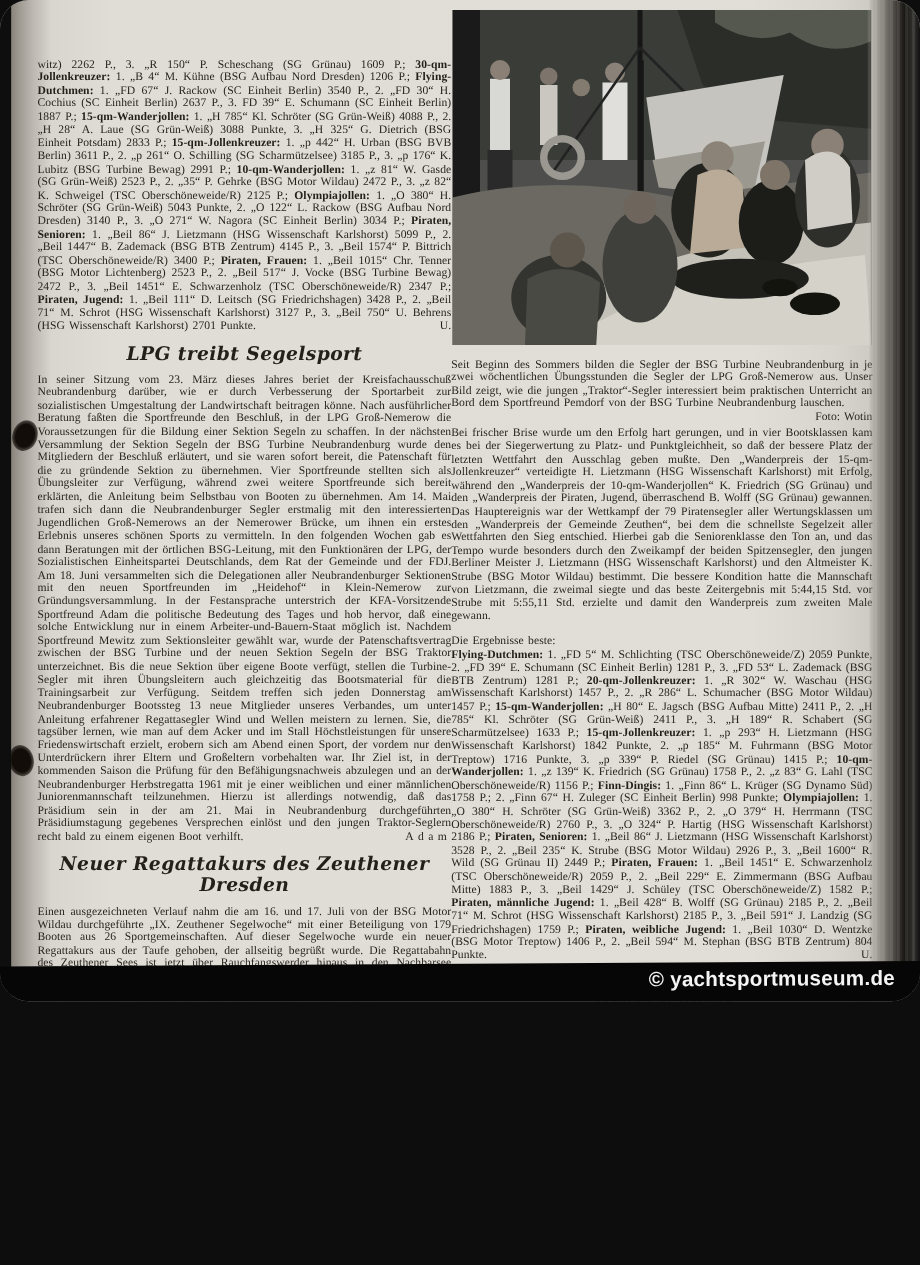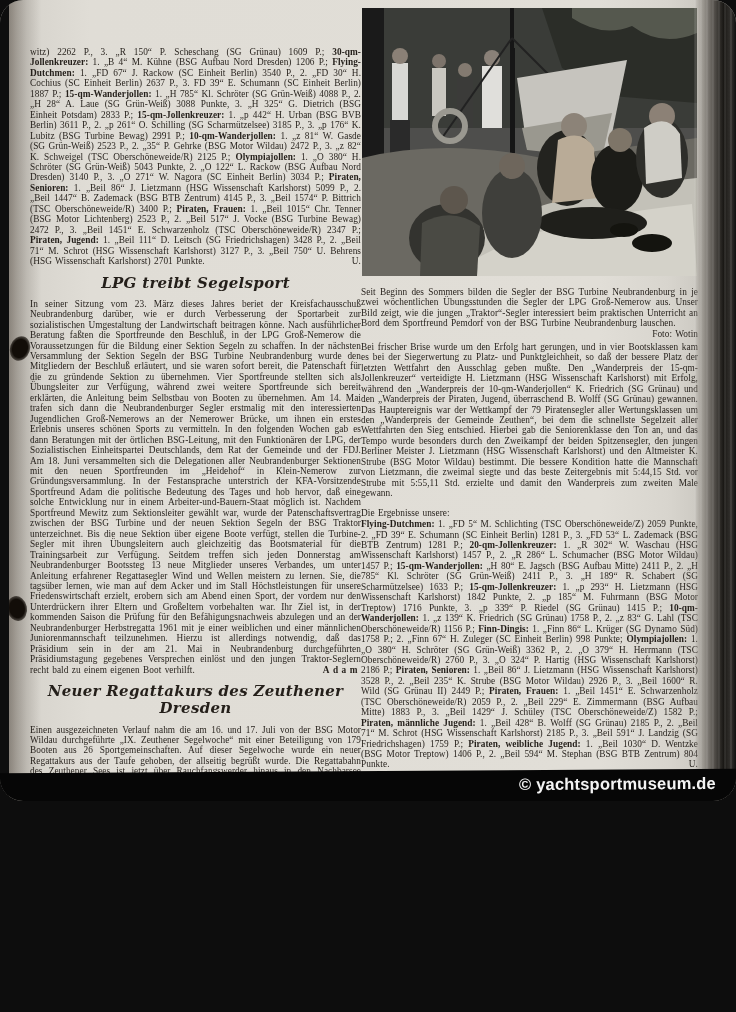--- a/index.html
+++ b/index.html
@@ -23,21 +23,21 @@
   .bottom-strip{position:absolute;left:-10px;right:-10px;bottom:-12px;height:42px;background:#060606;transform:rotate(-.35deg);}
   .watermark{position:absolute;right:30px;top:5px;font:700 16.5px "Liberation Sans",sans-serif;color:#f4f4f4;letter-spacing:.2px;}
 
   .col{position:absolute;}
   .col-left{left:30px;top:46px;width:331px;}
   .col-right{left:361px;top:0;width:337px;}
 
   .body{font-size:9.3px;line-height:10.45px;text-align:justify;word-spacing:1px;letter-spacing:.05px;margin:0;}
   .b{font-weight:700;}
   .sign{float:right;padding-left:8px;}
-  .byline{float:right;letter-spacing:3.5px;padding-left:8px;font-weight:bold;}
+  .byline{float:right;letter-spacing:3.5px;padding-left:8px;}
   .credit{float:right;padding-left:8px;}
 
   .headline{font-family:"DejaVu Serif",serif;font-style:italic;font-weight:600;font-size:15px;line-height:1.15;
     text-align:center;margin:8px 0 7px;letter-spacing:.3px;}
   .headline-small{font-family:"DejaVu Serif",serif;font-style:italic;font-weight:700;font-size:14px;line-height:1.15;
     text-align:center;margin:10px 0 4px;letter-spacing:.2px;}
 
   .photo-wrap{margin:8px 0 0 1px;width:335px;height:268px;background:#4c4c4a;overflow:hidden;
     box-shadow:0 0 0 1px #c9c6bf inset;}
   .photo-wrap svg{display:block;width:100%;height:100%;}
@@ -107,21 +107,21 @@
         <path d="M60 215 Q90 198 118 218 L115 268 L58 268 Z" fill="#4a4a44"></path>
         <ellipse cx="290" cy="235" rx="20" ry="9" fill="#14140f"></ellipse>
         <ellipse cx="262" cy="222" rx="14" ry="7" fill="#14140f"></ellipse>
       </svg>
     </div>
 
     <p class="body caption"><span>Seit Beginn des Sommers bilden die Segler der BSG Turbine Neubrandenburg in je zwei wöchentlichen Übungsstunden die Segler der LPG Groß-Nemerow aus. Unser Bild zeigt, wie die jungen „Traktor“-Segler interessiert beim praktischen Unterricht an Bord dem Sportfreund Pemdorf von der BSG Turbine Neubrandenburg lauschen.</span><span class="credit">Foto: Wotin</span></p>
 
     <p class="body report">Bei frischer Brise wurde um den Erfolg hart gerungen, und in vier Bootsklassen kam es bei der Siegerwertung zu Platz- und Punktgleichheit, so daß der bessere Platz der letzten Wettfahrt den Ausschlag geben mußte. Den „Wanderpreis der 15-qm-Jollenkreuzer“ verteidigte H. Lietzmann (HSG Wissenschaft Karlshorst) mit Erfolg, während den „Wanderpreis der 10-qm-Wanderjollen“ K. Friedrich (SG Grünau) und den „Wanderpreis der Piraten, Jugend, überraschend B. Wolff (SG Grünau) gewannen. Das Hauptereignis war der Wettkampf der 79 Piratensegler aller Wertungsklassen um den „Wanderpreis der Gemeinde Zeuthen“, bei dem die schnellste Segelzeit aller Wettfahrten den Sieg entschied. Hierbei gab die Seniorenklasse den Ton an, und das Tempo wurde besonders durch den Zweikampf der beiden Spitzensegler, den jungen Berliner Meister J. Lietzmann (HSG Wissenschaft Karlshorst) und den Altmeister K. Strube (BSG Motor Wildau) bestimmt. Die bessere Kondition hatte die Mannschaft von Lietzmann, die zweimal siegte und das beste Zeitergebnis mit 5:44,15 Std. vor Strube mit 5:55,11 Std. erzielte und damit den Wanderpreis zum zweiten Male gewann.</p>
 
-    <p class="body results-intro">Die Ergebnisse unsere:</p>
+    <p class="body results-intro">Die Ergebnisse beste:</p>
 
     <p class="body results-block"><span><span class="b">Flying-Dutchmen:</span><span> 1. „FD 5“ M. Schlichting (TSC Oberschöneweide/Z) 2059 Punkte, 2. „FD 39“ E. Schumann (SC Einheit Berlin) 1281 P., 3. „FD 53“ L. Zademack (BSG BTB Zentrum) 1281 P.; </span><span class="b">20-qm-Jollenkreuzer:</span><span> 1. „R 302“ W. Waschau (HSG Wissenschaft Karlshorst) 1457 P., 2. „R 286“ L. Schumacher (BSG Motor Wildau) 1457 P.; </span><span class="b">15-qm-Wanderjollen:</span><span> „H 80“ E. Jagsch (BSG Aufbau Mitte) 2411 P., 2. „H 785“ Kl. Schröter (SG Grün-Weiß) 2411 P., 3. „H 189“ R. Schabert (SG Scharmützelsee) 1633 P.; </span><span class="b">15-qm-Jollenkreuzer:</span><span> 1. „p 293“ H. Lietzmann (HSG Wissenschaft Karlshorst) 1842 Punkte, 2. „p 185“ M. Fuhrmann (BSG Motor Treptow) 1716 Punkte, 3. „p 339“ P. Riedel (SG Grünau) 1415 P.; </span><span class="b">10-qm-Wanderjollen:</span><span> 1. „z 139“ K. Friedrich (SG Grünau) 1758 P., 2. „z 83“ G. Lahl (TSC Oberschöneweide/R) 1156 P.; </span><span class="b">Finn-Dingis:</span><span> 1. „Finn 86“ L. Krüger (SG Dynamo Süd) 1758 P.; 2. „Finn 67“ H. Zuleger (SC Einheit Berlin) 998 Punkte; </span><span class="b">Olympiajollen:</span><span> 1. „O 380“ H. Schröter (SG Grün-Weiß) 3362 P., 2. „O 379“ H. Herrmann (TSC Oberschöneweide/R) 2760 P., 3. „O 324“ P. Hartig (HSG Wissenschaft Karlshorst) 2186 P.; </span><span class="b">Piraten, Senioren:</span><span> 1. „Beil 86“ J. Lietzmann (HSG Wissenschaft Karlshorst) 3528 P., 2. „Beil 235“ K. Strube (BSG Motor Wildau) 2926 P., 3. „Beil 1600“ R. Wild (SG Grünau II) 2449 P.; </span><span class="b">Piraten, Frauen:</span><span> 1. „Beil 1451“ E. Schwarzenholz (TSC Oberschöneweide/R) 2059 P., 2. „Beil 229“ E. Zimmermann (BSG Aufbau Mitte) 1883 P., 3. „Beil 1429“ J. Schüley (TSC Oberschöneweide/Z) 1582 P.; </span><span class="b">Piraten, männliche Jugend:</span><span> 1. „Beil 428“ B. Wolff (SG Grünau) 2185 P., 2. „Beil 71“ M. Schrot (HSG Wissenschaft Karlshorst) 2185 P., 3. „Beil 591“ J. Landzig (SG Friedrichshagen) 1759 P.; </span><span class="b">Piraten, weibliche Jugend:</span><span> 1. „Beil 1030“ D. Wentzke (BSG Motor Treptow) 1406 P., 2. „Beil 594“ M. Stephan (BSG BTB Zentrum) 804 Punkte.</span></span><span class="sign">U.</span></p>
 
     <h2 class="headline-small">Bezirks-Juniorenmeisterschaft in Zickzackkurse</h2>
     <p class="body">Bei herrlichem Sonnenwetter und Windstärken von 3,2 bis 6,4 m/sec aus Nordost am Sonnabend und 2,8 bis 3,4 m/sec aus Nordwest am Sonntag ermittelten die Juniorensegler des Bezirkes Neubrandenburg am 25. und 26. Juni ihre Bezirksmeister in der Piratenklasse. Zum Ausscheidungskampf der</p>
 
     <div class="page-number">321</div>
   </div>
 
   <div class="hole hole-1"></div>

